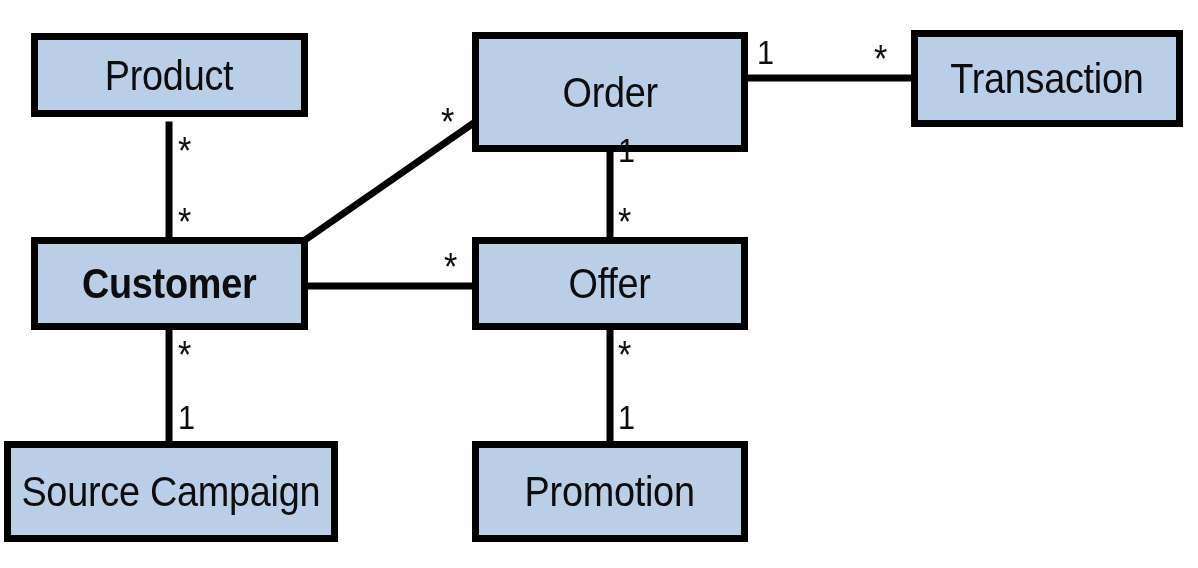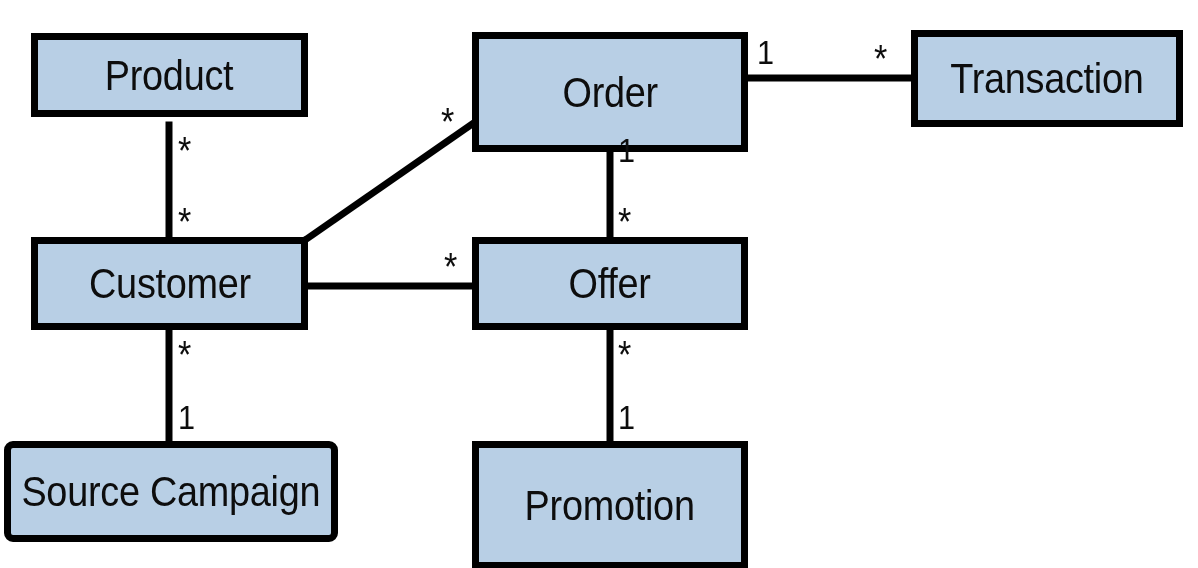--- a/index.html
+++ b/index.html
@@ -82,33 +82,33 @@
   </div>
 
   <div class="entity-box" style="left:472px; top:32px; width:276px; height:120px;">
     <span class="entity-label">Order</span>
   </div>
 
   <div class="entity-box" style="left:911px; top:30px; width:272px; height:97px;">
     <span class="entity-label">Transaction</span>
   </div>
 
-  <div class="entity-box" style="left:31px; top:237px; width:277px; height:93px;">
+  <div class="entity-box" style="left:31px; top:237px; width:277px; height:93px;font-weight:bold;">
     <span class="entity-label">Customer</span>
   </div>
 
   <div class="entity-box" style="left:472px; top:237px; width:276px; height:93px;">
     <span class="entity-label">Offer</span>
   </div>
 
-  <div class="entity-box" style="left:4px; top:441px; width:334px; height:101px;border-radius:9px;">
+  <div class="entity-box" style="left:4px; top:441px; width:334px; height:101px;">
     <span class="entity-label">Source Campaign</span>
   </div>
 
-  <div class="entity-box" style="left:472px; top:441px; width:276px; height:128px;">
+  <div class="entity-box" style="left:472px; top:441px; width:276px; height:101px;">
     <span class="entity-label">Promotion</span>
   </div>
 
   <div id="multiplicity-layer">
       <span class="mult-label star" style="left: 178px; top: 132px;">*</span>
       <span class="mult-label star" style="left: 178px; top: 203px;">*</span>
       <span class="mult-label star" style="left: 441px; top: 103px;">*</span>
       <span class="mult-label" style="left: 757px; top: 35px;">1</span>
       <span class="mult-label star" style="left: 874px; top: 40px;">*</span>
       <span class="mult-label" style="left: 618px; top: 133px;">1</span>

